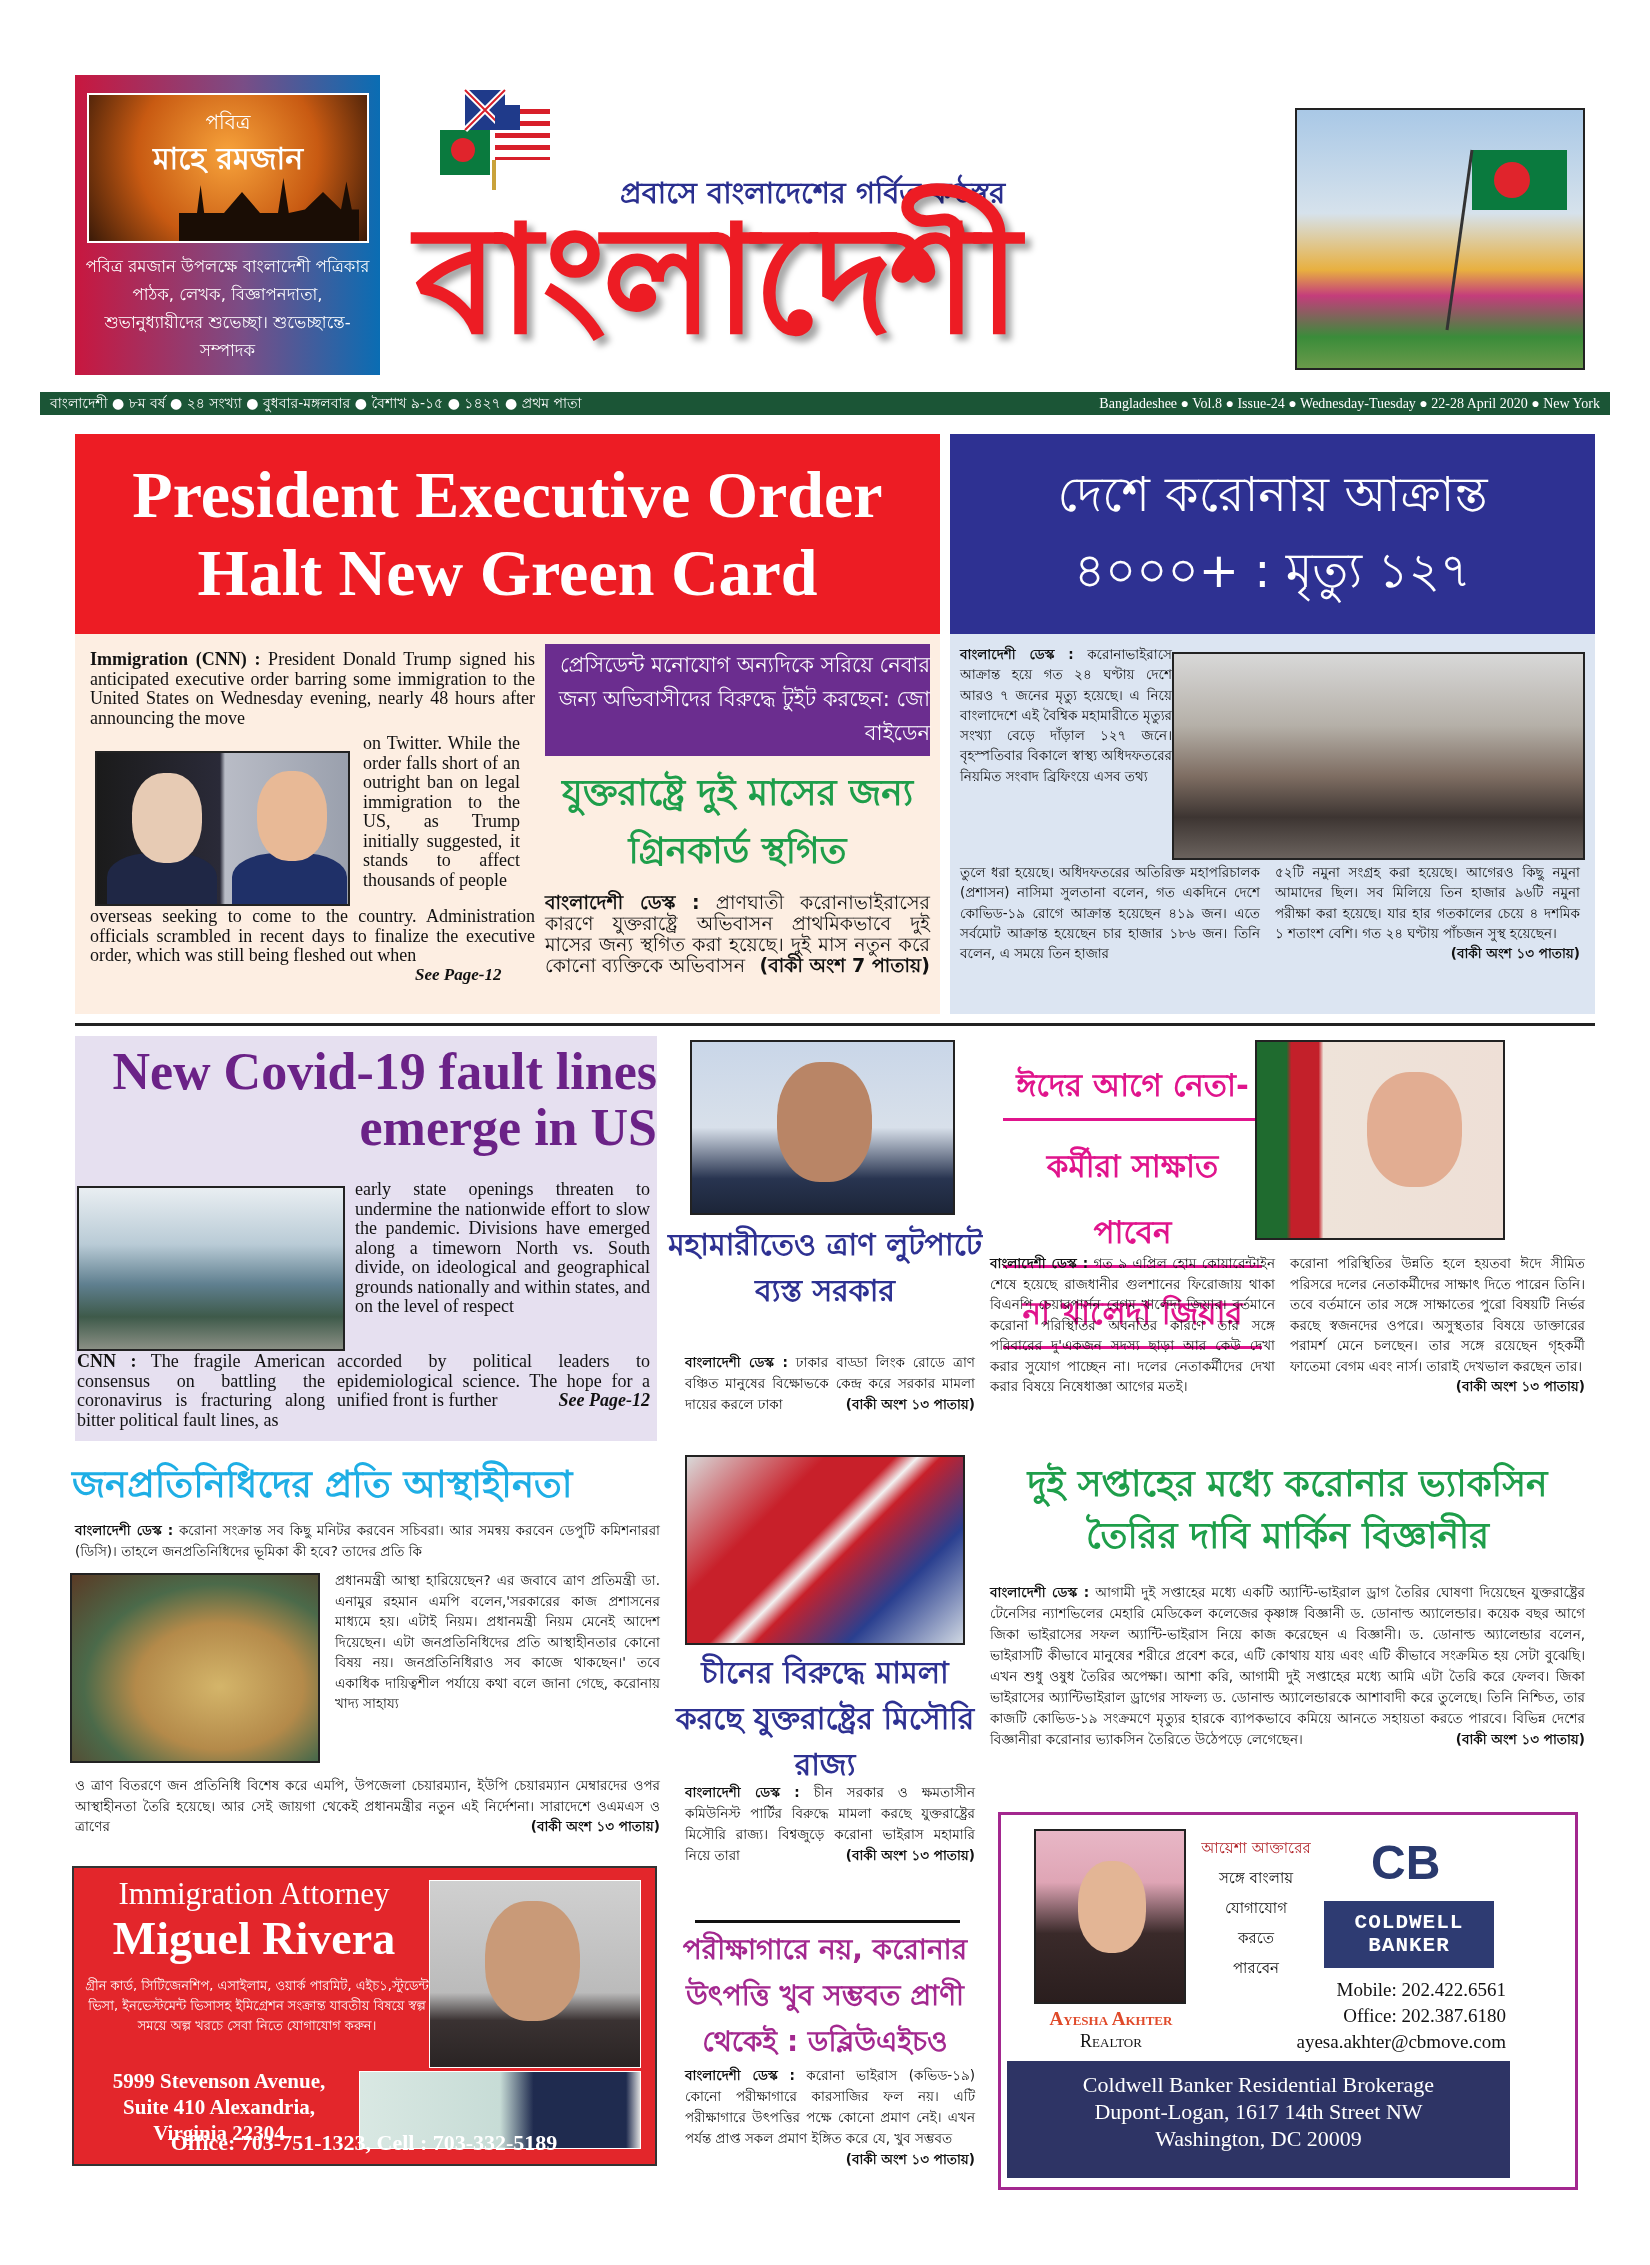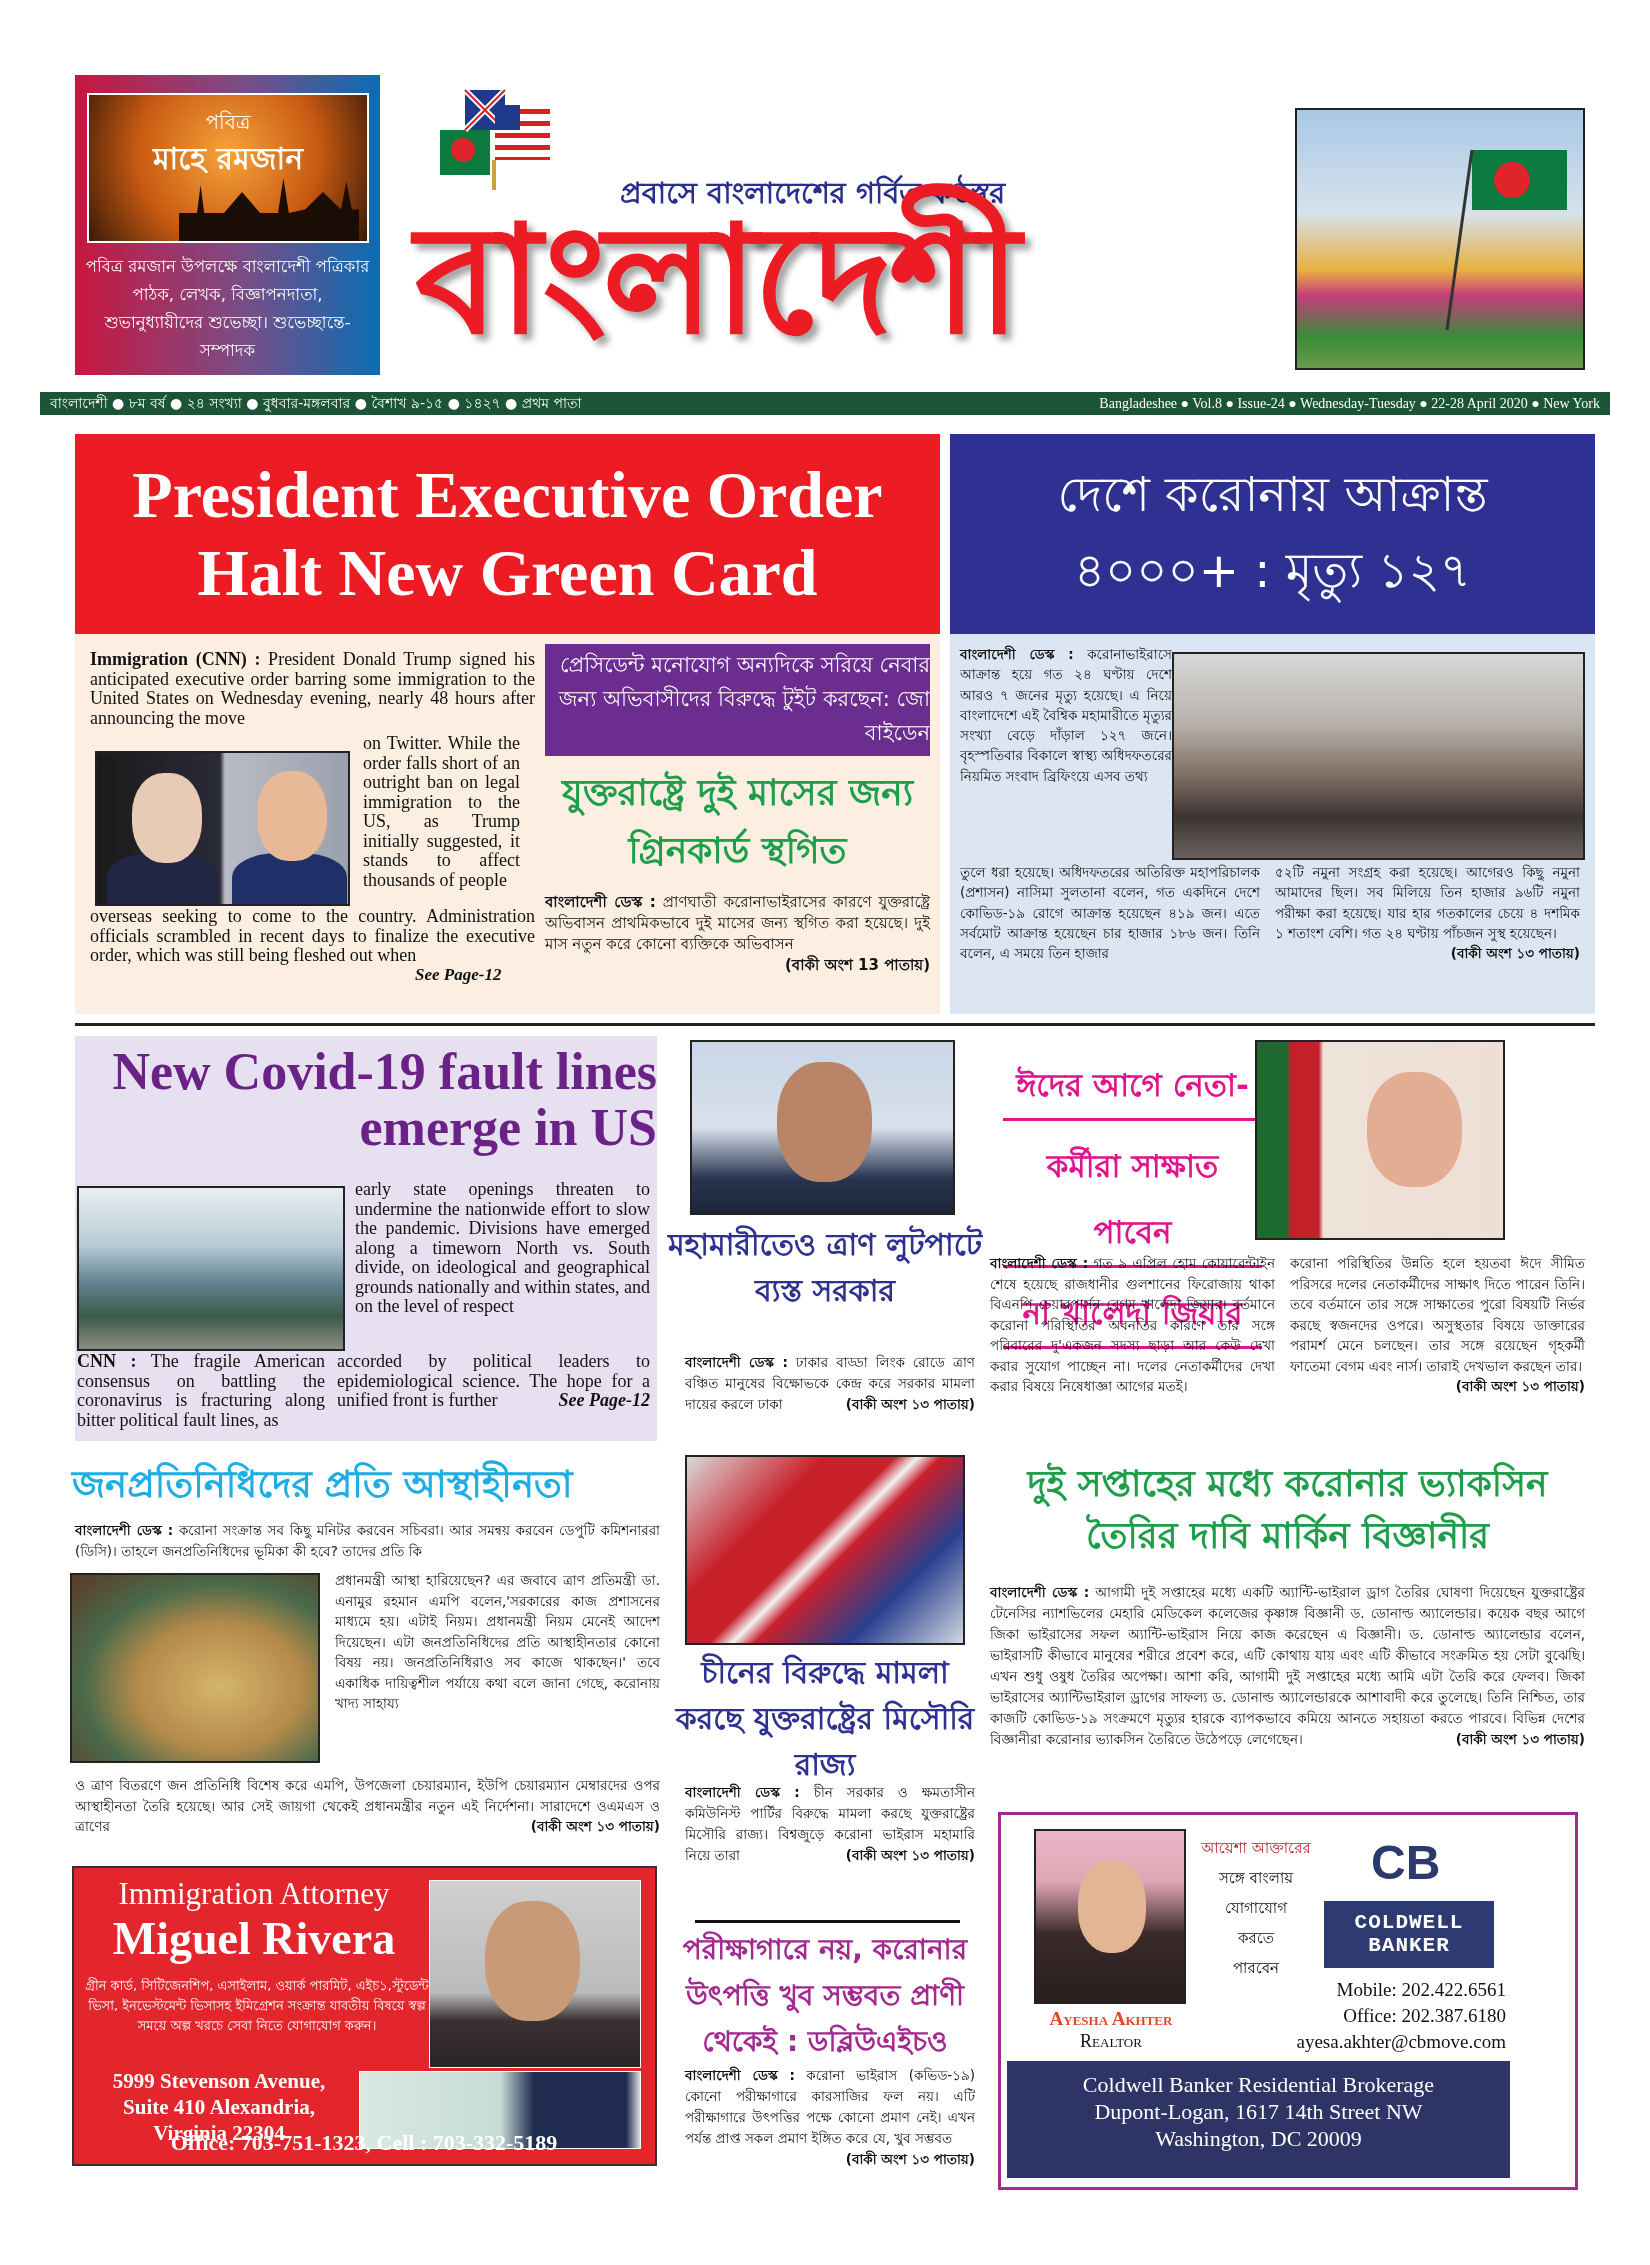--- a/index.html
+++ b/index.html
@@ -27,21 +27,21 @@
 #lead-photo{left:20px;top:117px;width:255px;height:155px;background:linear-gradient(90deg,#1b1b1b 0,#2a2a38 49%,#b9bcc6 51%,#9aa0ad 100%)}
 #lead-photo .f1{left:35px;top:20px;width:70px;height:90px;border-radius:45%;background:#e7cbb4}
 #lead-photo .f2{left:160px;top:18px;width:70px;height:90px;border-radius:45%;background:#e8b996}
 #lead-photo .s1{left:10px;top:100px;width:110px;height:60px;background:#1f2745;border-radius:40% 40% 0 0}
 #lead-photo .s2{left:135px;top:100px;width:115px;height:60px;background:#1f3068;border-radius:40% 40% 0 0}
 #lead-right-text{left:288px;top:100px;width:157px;font-size:18px;line-height:19.5px;text-align:justify}
 #lead-bottom-text{left:15px;top:273px;width:445px;font-size:18px;line-height:19.5px;text-align:justify}
 #see12a{left:340px;top:331px;font-weight:bold;font-style:italic;font-size:17px}
 #biden-box{left:470px;top:10px;width:385px;height:112px;background:#6b2d8f;color:#fff;text-align:right;font-size:21px;line-height:34px;padding-top:4px}
 #greencard-head{left:470px;top:130px;width:385px;color:#1e9e4a;text-align:center;font-size:36px;font-weight:bold;line-height:58px}
-#greencard-body{left:470px;top:258px;width:385px;font-size:15px;line-height:21px;text-align:justify}
+#greencard-body{left:470px;top:258px;width:385px;font-size:19px;line-height:21px;text-align:justify}
 .bold{font-weight:bold}
 .cont{font-weight:bold;float:right}
 
 #corona-head{left:950px;top:434px;width:645px;height:200px;background:#2e3192;color:#fff;text-align:center;font-size:48px;line-height:76px;padding-top:22px}
 #corona-body{left:950px;top:634px;width:645px;height:380px;background:#dce5f2}
 #corona-col1{left:10px;top:10px;width:212px;font-size:13.5px;line-height:20.3px;text-align:justify}
 #corona-photo{left:222px;top:18px;width:413px;height:208px;background:linear-gradient(180deg,#d8d8d8 0%,#b5b0a8 35%,#7e6d62 60%,#3d3532 80%,#6a625d 100%)}
 #corona-col2{left:10px;top:228px;width:300px;font-size:13.5px;line-height:20.3px;text-align:justify}
 #corona-col3{left:325px;top:228px;width:305px;font-size:13.5px;line-height:20.3px;text-align:justify}
 
@@ -156,21 +156,21 @@
       <div class="abs f1"></div>
     <div class="abs s2"></div>
       <div class="abs f2"></div>
   </div>
   <div id="lead-right-text" class="abs">on Twitter. While the order falls short of an outright ban on legal immigration to the US, as Trump initially suggested, it stands to affect thousands of people</div>
   <div id="lead-bottom-text" class="abs">overseas seeking to come to the country. Administration officials scrambled in recent days to finalize the executive order, which was still being fleshed out when</div>
   <div id="see12a" class="abs">See Page-12</div>
 
   <div id="biden-box" class="abs bn">প্রেসিডেন্ট মনোযোগ অন্যদিকে সরিয়ে নেবার জন্য অভিবাসীদের বিরুদ্ধে টুইট করছেন: জো বাইডেন</div>
   <div id="greencard-head" class="abs bn">যুক্তরাষ্ট্রে দুই মাসের জন্য গ্রিনকার্ড স্থগিত</div>
-  <div id="greencard-body" class="abs bn"><span class="bold">বাংলাদেশী ডেস্ক :</span><span> প্রাণঘাতী করোনাভাইরাসের কারণে যুক্তরাষ্ট্রে অভিবাসন প্রাথমিকভাবে দুই মাসের জন্য স্থগিত করা হয়েছে। দুই মাস নতুন করে কোনো ব্যক্তিকে অভিবাসন</span> <span class="cont">(বাকী অংশ 13 পাতায়)</span></div>
+  <div id="greencard-body" class="abs bn"><span class="bold">বাংলাদেশী ডেস্ক :</span><span> প্রাণঘাতী করোনাভাইরাসের কারণে যুক্তরাষ্ট্রে অভিবাসন প্রাথমিকভাবে দুই মাসের জন্য স্থগিত করা হয়েছে। দুই মাস নতুন করে কোনো ব্যক্তিকে অভিবাসন</span> <span class="cont">(বাকী অংশ 7 পাতায়)</span></div>
 </div>
 
 <div id="corona-head" class="abs bn">
   <div>দেশে করোনায় আক্রান্ত</div>
   <div>৪০০০+ : মৃত্যু ১২৭</div>
 </div>
 <div id="corona-body" class="abs bn">
   <div id="corona-col1" class="abs"><span class="bold">বাংলাদেশী ডেস্ক :</span><span> করোনাভাইরাসে আক্রান্ত হয়ে গত ২৪ ঘণ্টায় দেশে আরও ৭ জনের মৃত্যু হয়েছে। এ নিয়ে বাংলাদেশে এই বৈশ্বিক মহামারীতে মৃত্যুর সংখ্যা বেড়ে দাঁড়াল ১২৭ জনে। বৃহস্পতিবার বিকালে স্বাস্থ্য অধিদফতরের নিয়মিত সংবাদ ব্রিফিংয়ে এসব তথ্য</span></div>
   <div id="corona-photo" class="ph"></div>
   <div id="corona-col2" class="abs">তুলে ধরা হয়েছে। অধিদফতরের অতিরিক্ত মহাপরিচালক (প্রশাসন) নাসিমা সুলতানা বলেন, গত একদিনে দেশে কোভিড-১৯ রোগে আক্রান্ত হয়েছেন ৪১৯ জন। এতে সর্বমোট আক্রান্ত হয়েছেন চার হাজার ১৮৬ জন। তিনি বলেন, এ সময়ে তিন হাজার</div>

